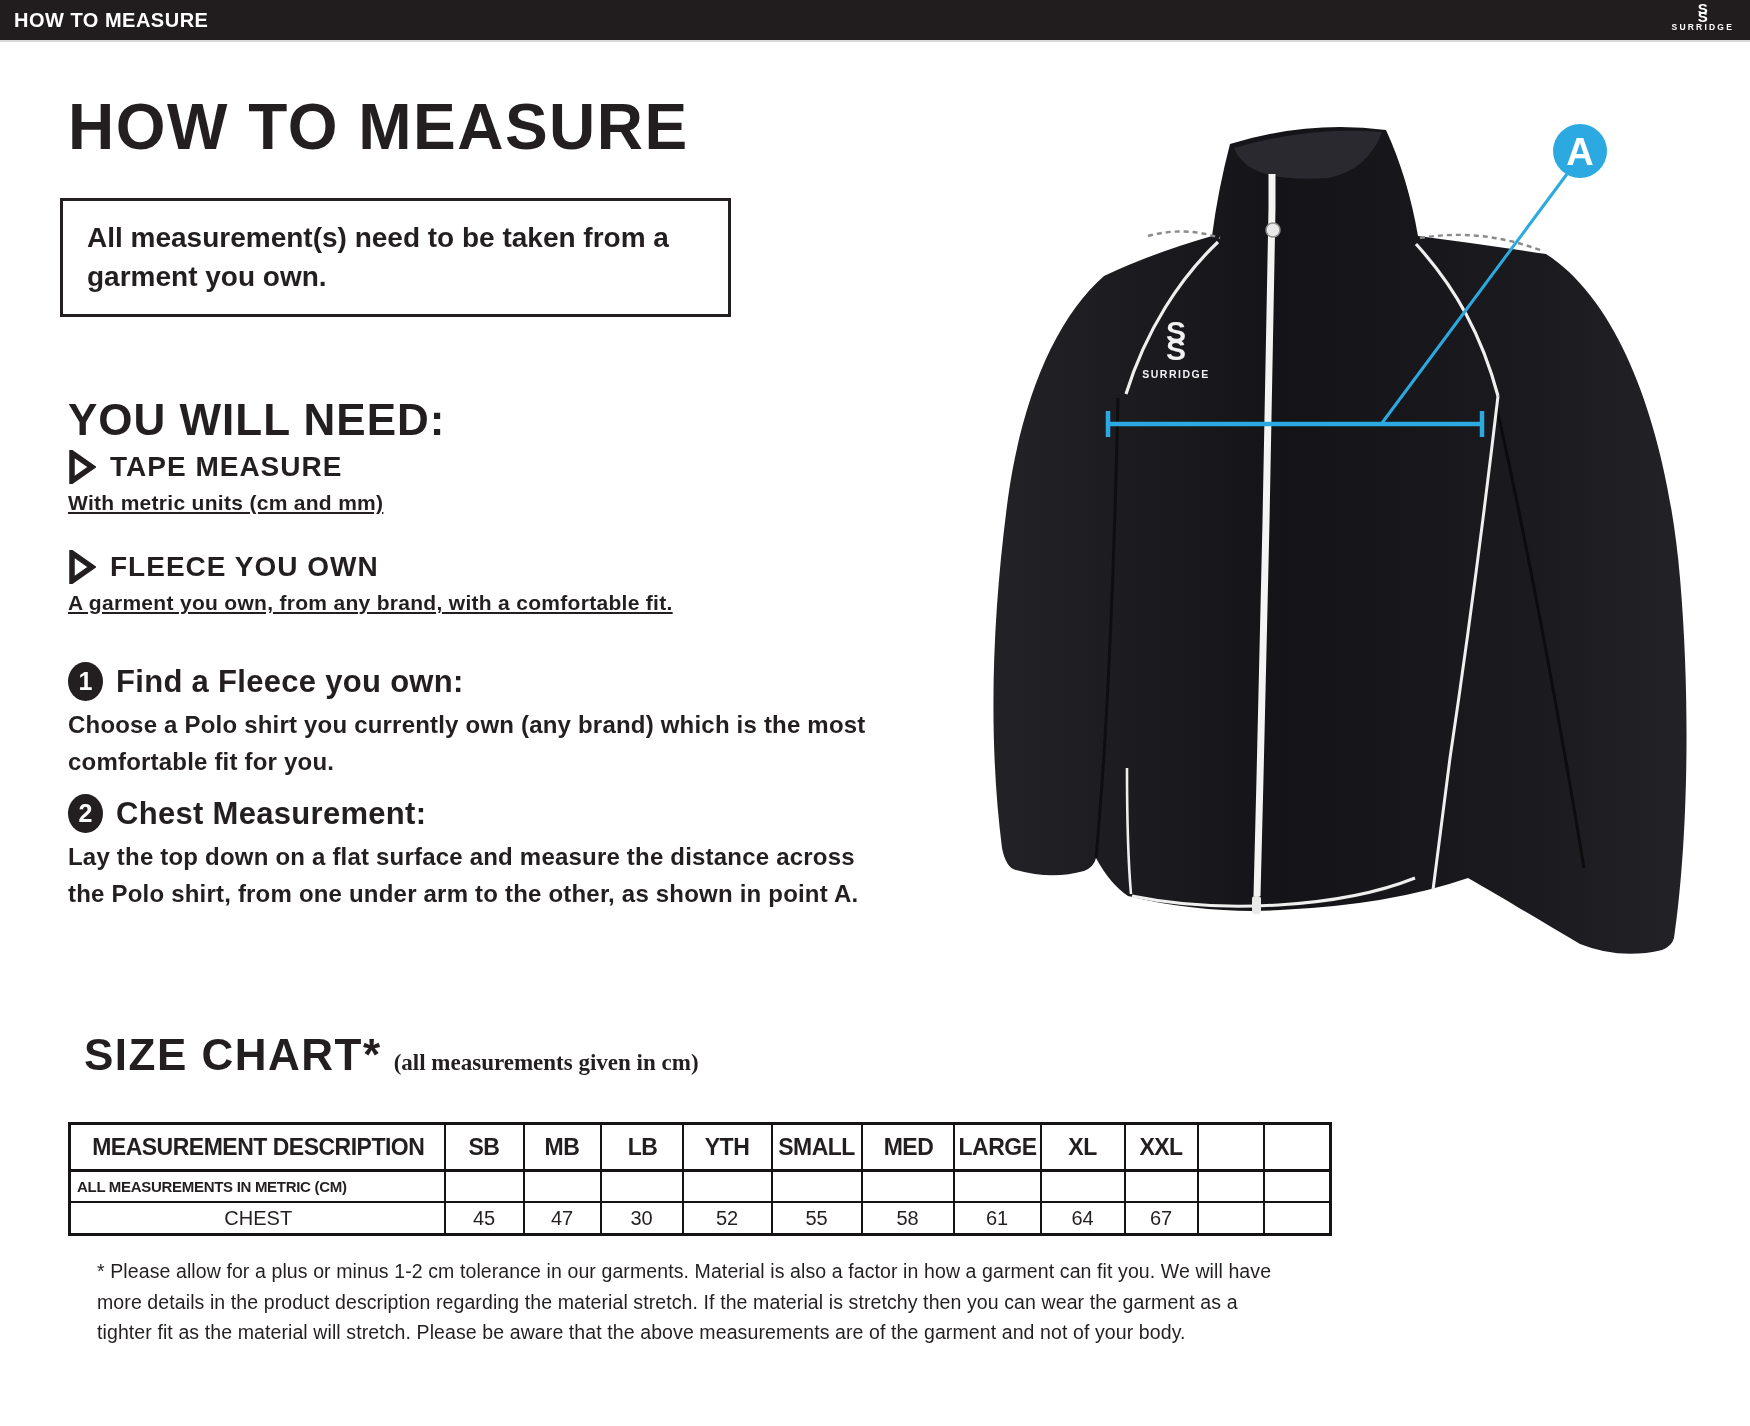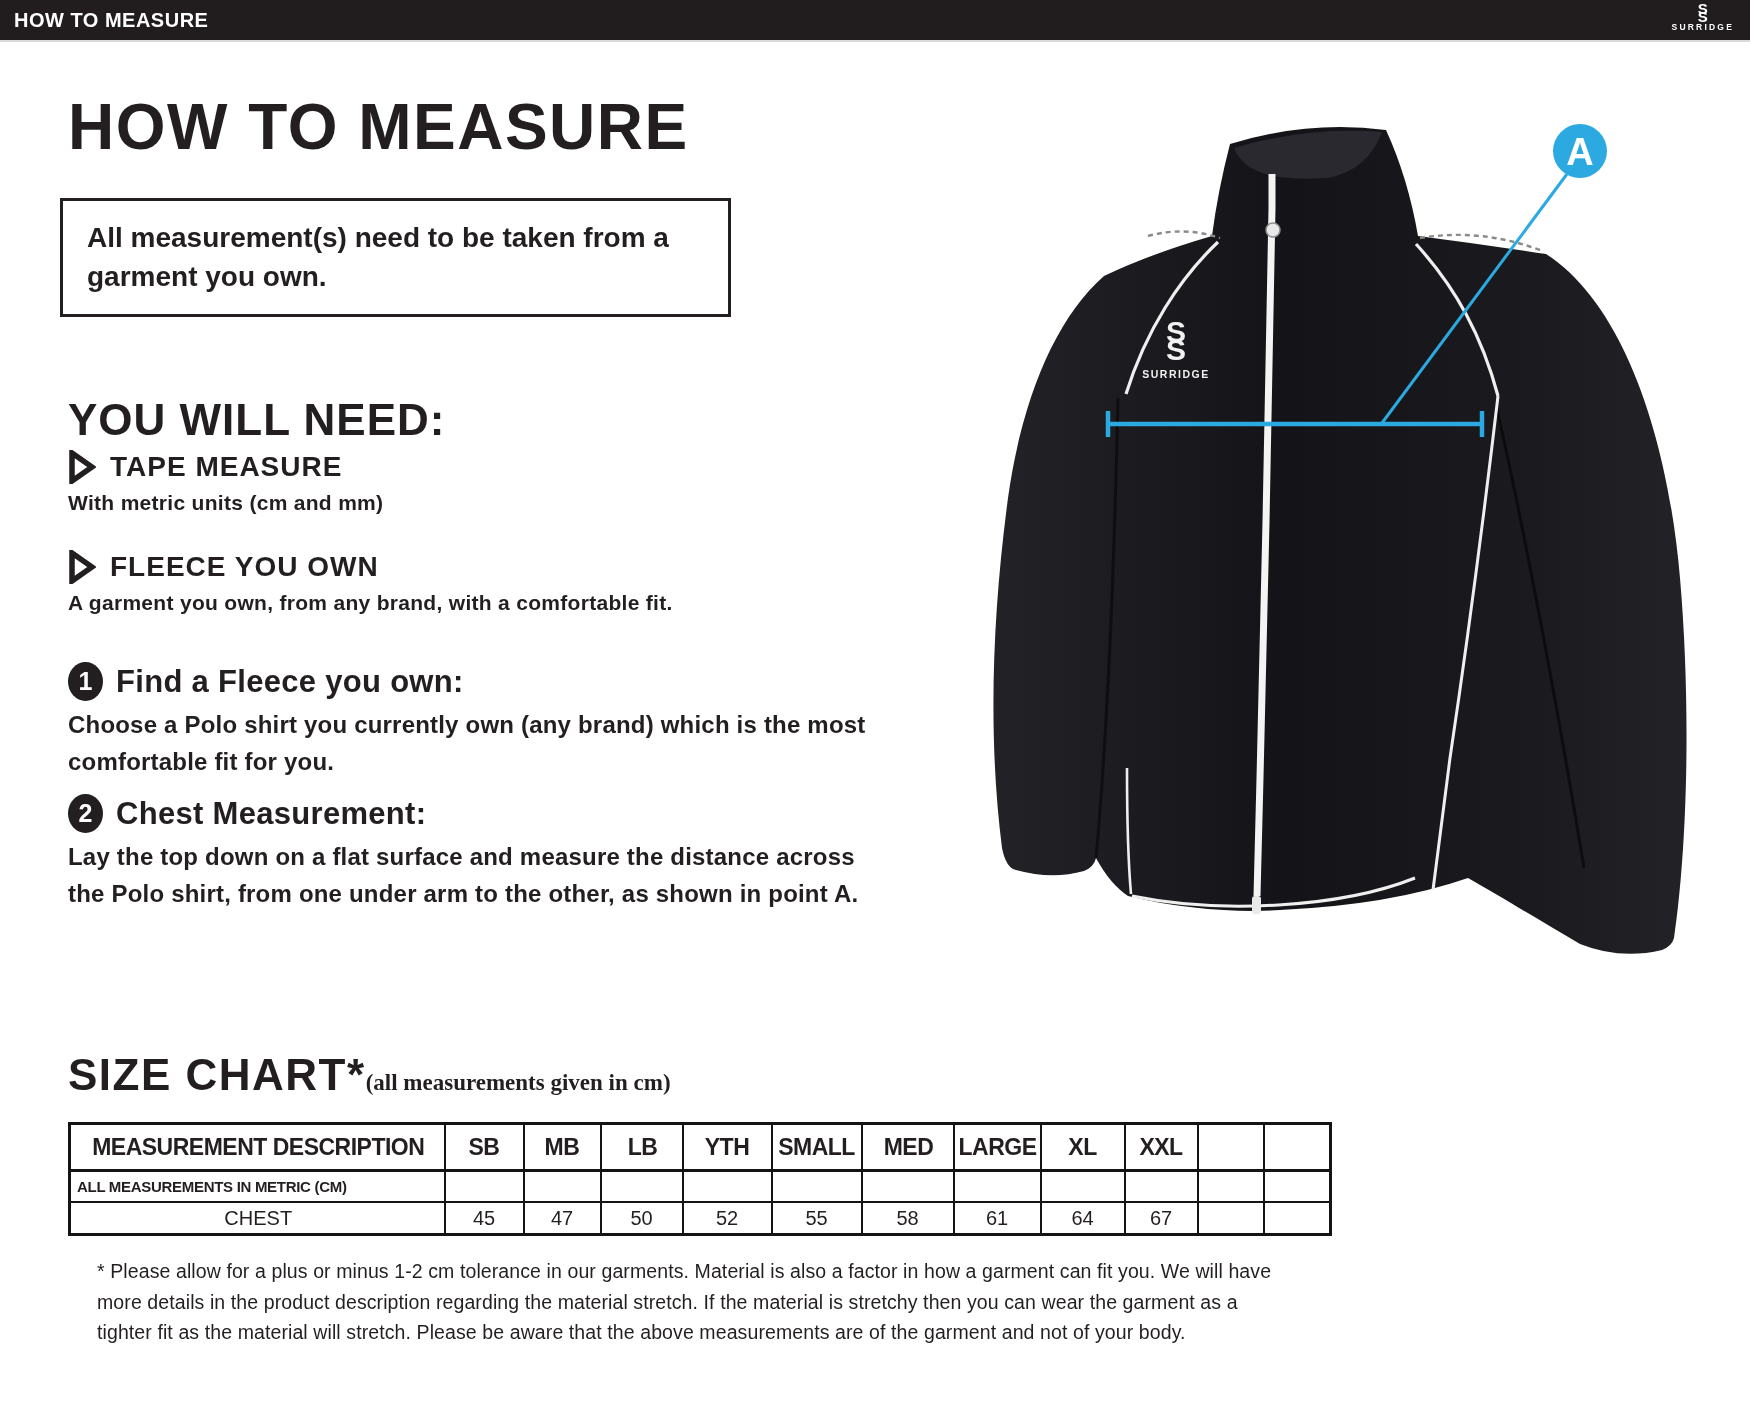--- a/index.html
+++ b/index.html
@@ -24,34 +24,34 @@
     padding:18px 24px;font-size:28px;font-weight:bold;line-height:1.38;
   }
   .ywn{position:absolute;left:68px;top:398px;font-size:44px;font-weight:bold;letter-spacing:1px;line-height:1;}
   
   .need-item{position:absolute;left:68px;}
   .need-item.item-1{top:450px;}
   .need-item.item-2{top:550px;}
   .need-head{display:flex;align-items:center;gap:14px;}
   .tri-icon{width:28px;height:34px;flex:0 0 auto;}
   .need-label{font-size:28px;font-weight:bold;letter-spacing:1px;}
-  .need-desc{margin-top:7px;font-size:21px;font-weight:bold;letter-spacing:.3px;}
+  .need-desc{margin-top:7px;font-size:21px;font-weight:bold;letter-spacing:.3px;text-decoration:underline;}
   
   .step{position:absolute;left:68px;}
   .step.step-1{top:662px;}
   .step.step-2{top:794px;}
   .step-head{display:flex;align-items:center;gap:13px;}
   .step-num{
     width:35px;height:39px;background:#231f20;border-radius:50%;color:#fff;
     font-size:25px;font-weight:bold;display:flex;align-items:center;justify-content:center;flex:0 0 auto;
   }
   .step-title{font-size:31px;font-weight:bold;letter-spacing:.3px;}
   .step-body{margin-top:5px;font-size:24px;font-weight:bold;line-height:1.55;letter-spacing:.2px;}
   
-  .size-heading{position:absolute;left:68px;top:1030px;display:flex;align-items:baseline;margin-top:20px;}
+  .size-heading{position:absolute;left:84px;top:1030px;display:flex;align-items:baseline;gap:12px;}
   .size-heading .big{font-size:44px;font-weight:bold;letter-spacing:1.5px;}
   .size-heading .small{font-size:23px;font-weight:bold;font-family:Liberation Serif, serif;}
   table.size-table{
     position:absolute;left:68px;top:1122px;border-collapse:collapse;table-layout:fixed;
     width:1261px;border:3px solid #161314;
   }
   .size-table td{border:2px solid #161314;padding:0 4px;overflow:hidden;white-space:nowrap;}
   .size-table tr.hdr td{height:44px;font-size:23px;font-weight:bold;letter-spacing:-.5px;border-bottom-width:3px;text-align:center;}
   .size-table tr.metric td{height:29px;font-size:15px;font-weight:bold;letter-spacing:-.3px;}
   .size-table tr.vals td{height:30px;font-size:20px;text-align:center;}
@@ -174,21 +174,21 @@
       <td></td>
       <td></td>
       <td></td>
       <td></td>
       <td></td>
     </tr>
     <tr class="vals">
       <td class="first">CHEST</td>
       <td>45</td>
       <td>47</td>
-      <td>50</td>
+      <td>30</td>
       <td>52</td>
       <td>55</td>
       <td>58</td>
       <td>61</td>
       <td>64</td>
       <td>67</td>
       <td></td>
       <td></td>
     </tr>
   </tbody>

